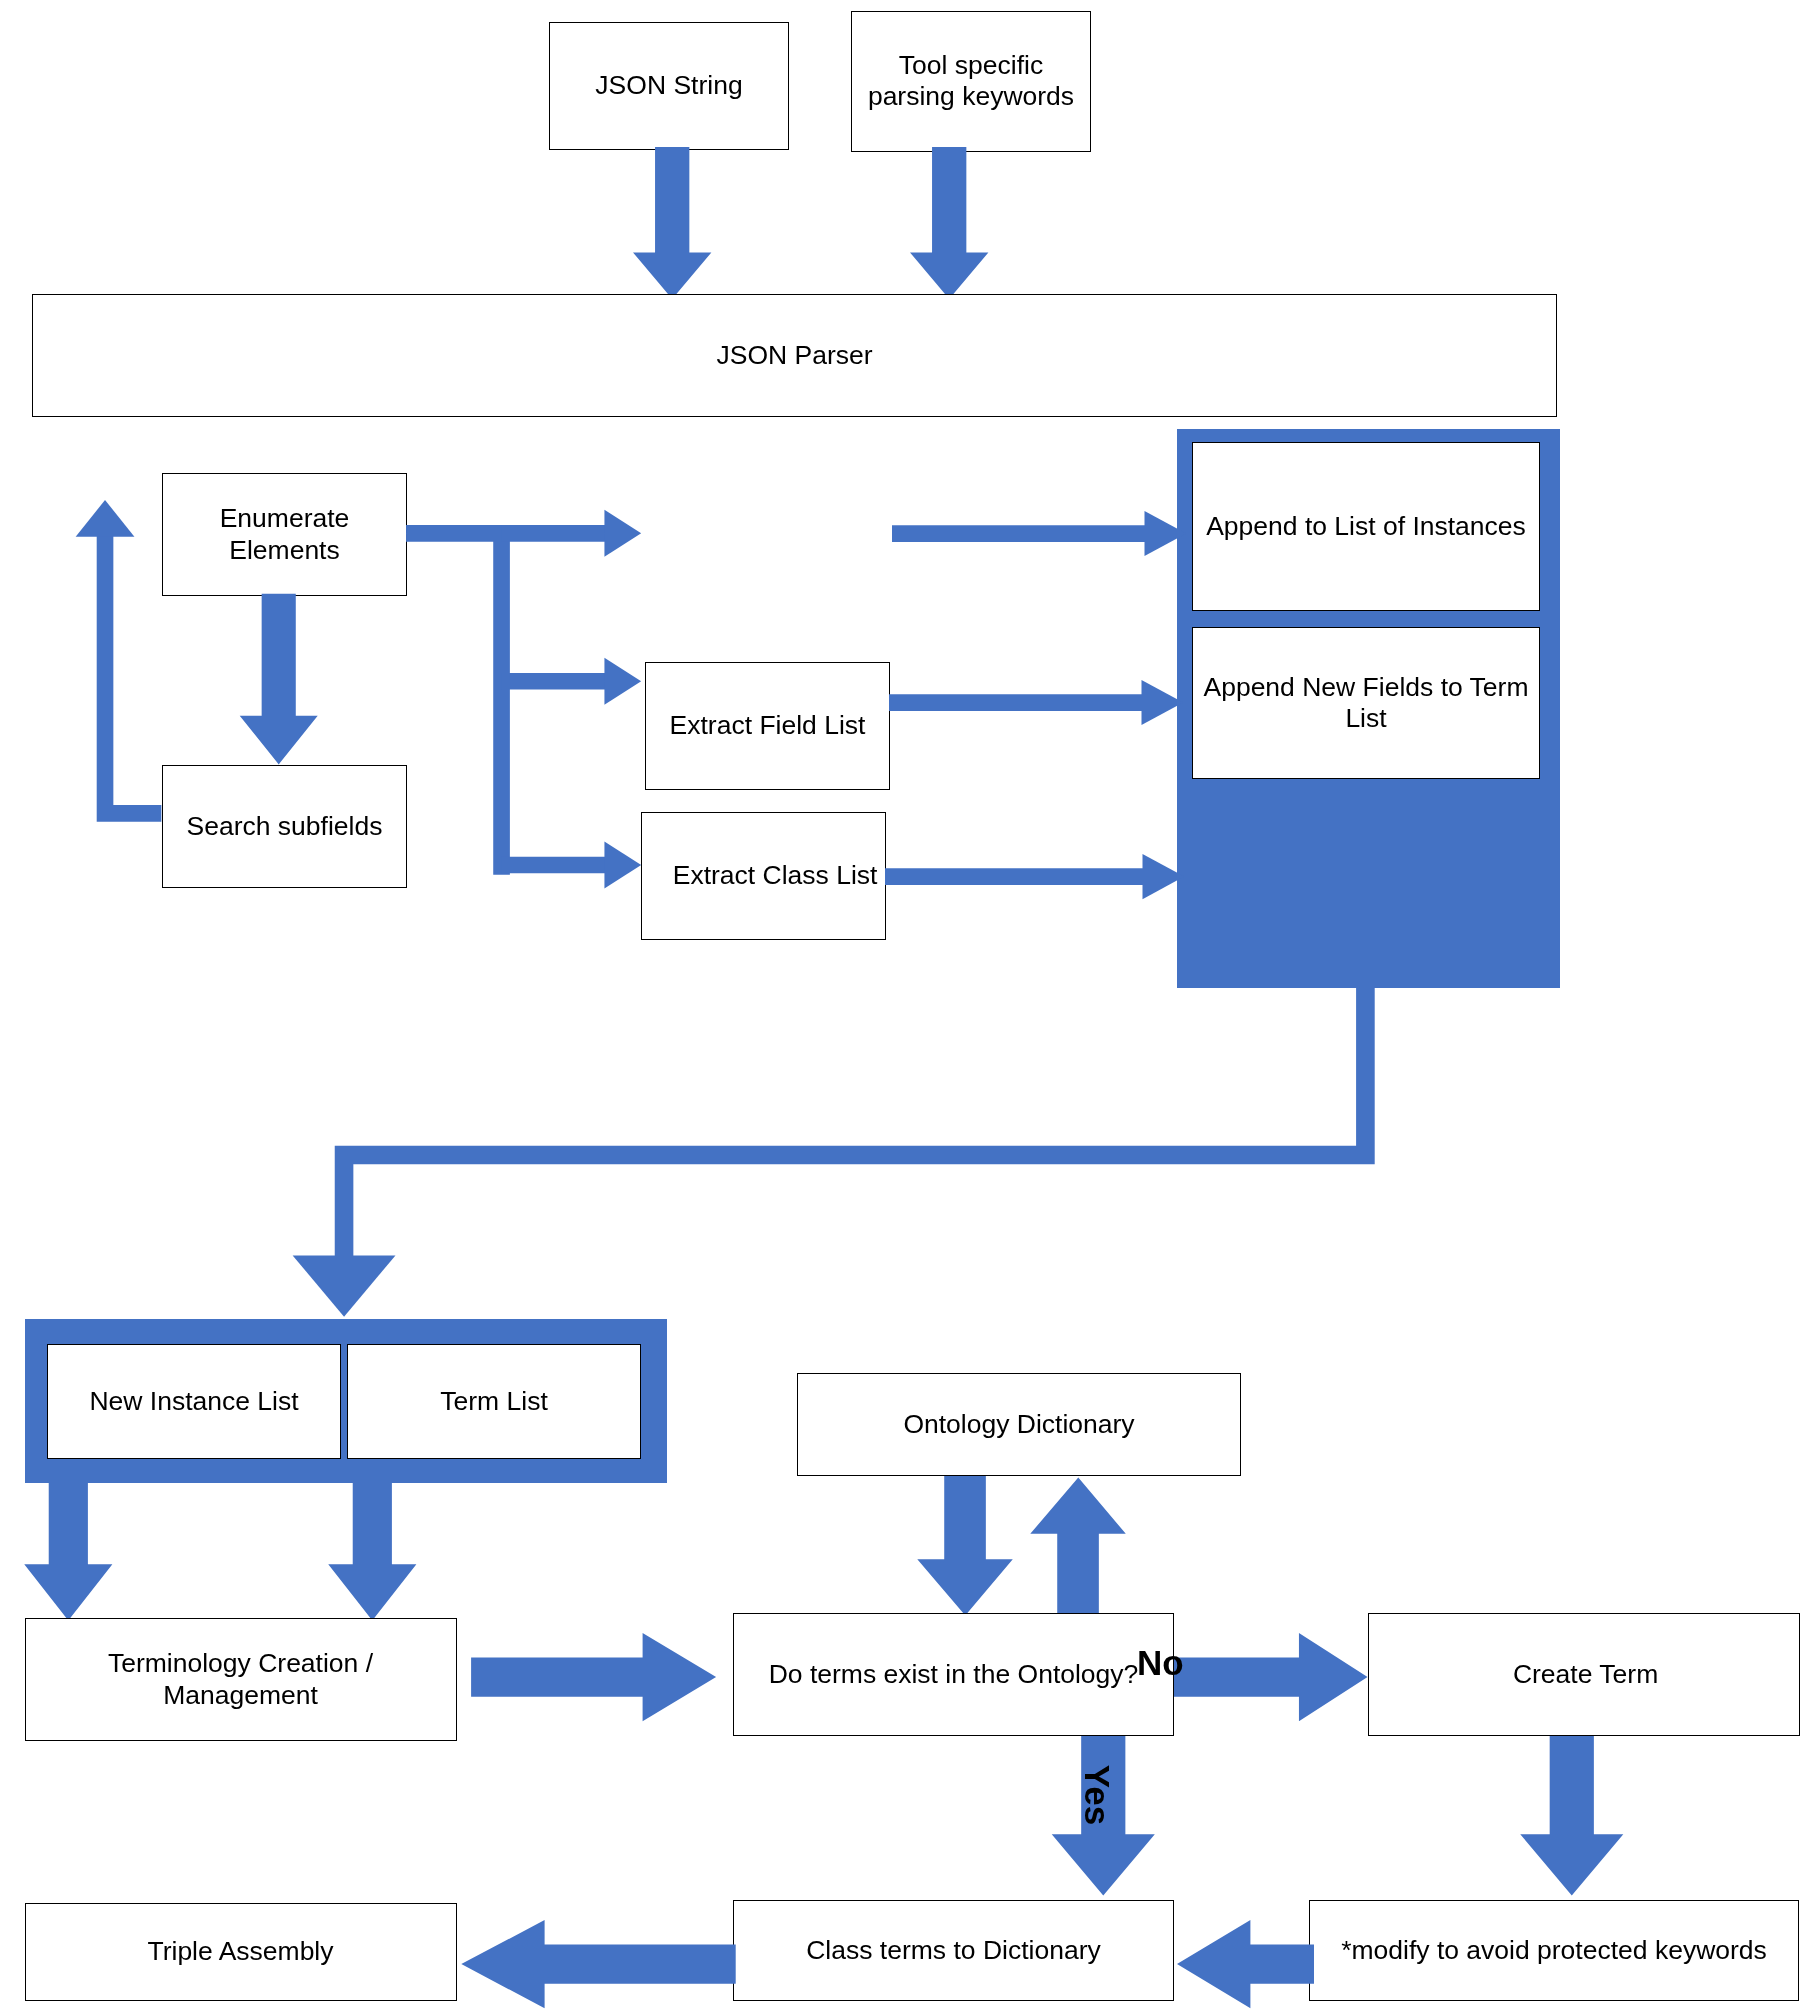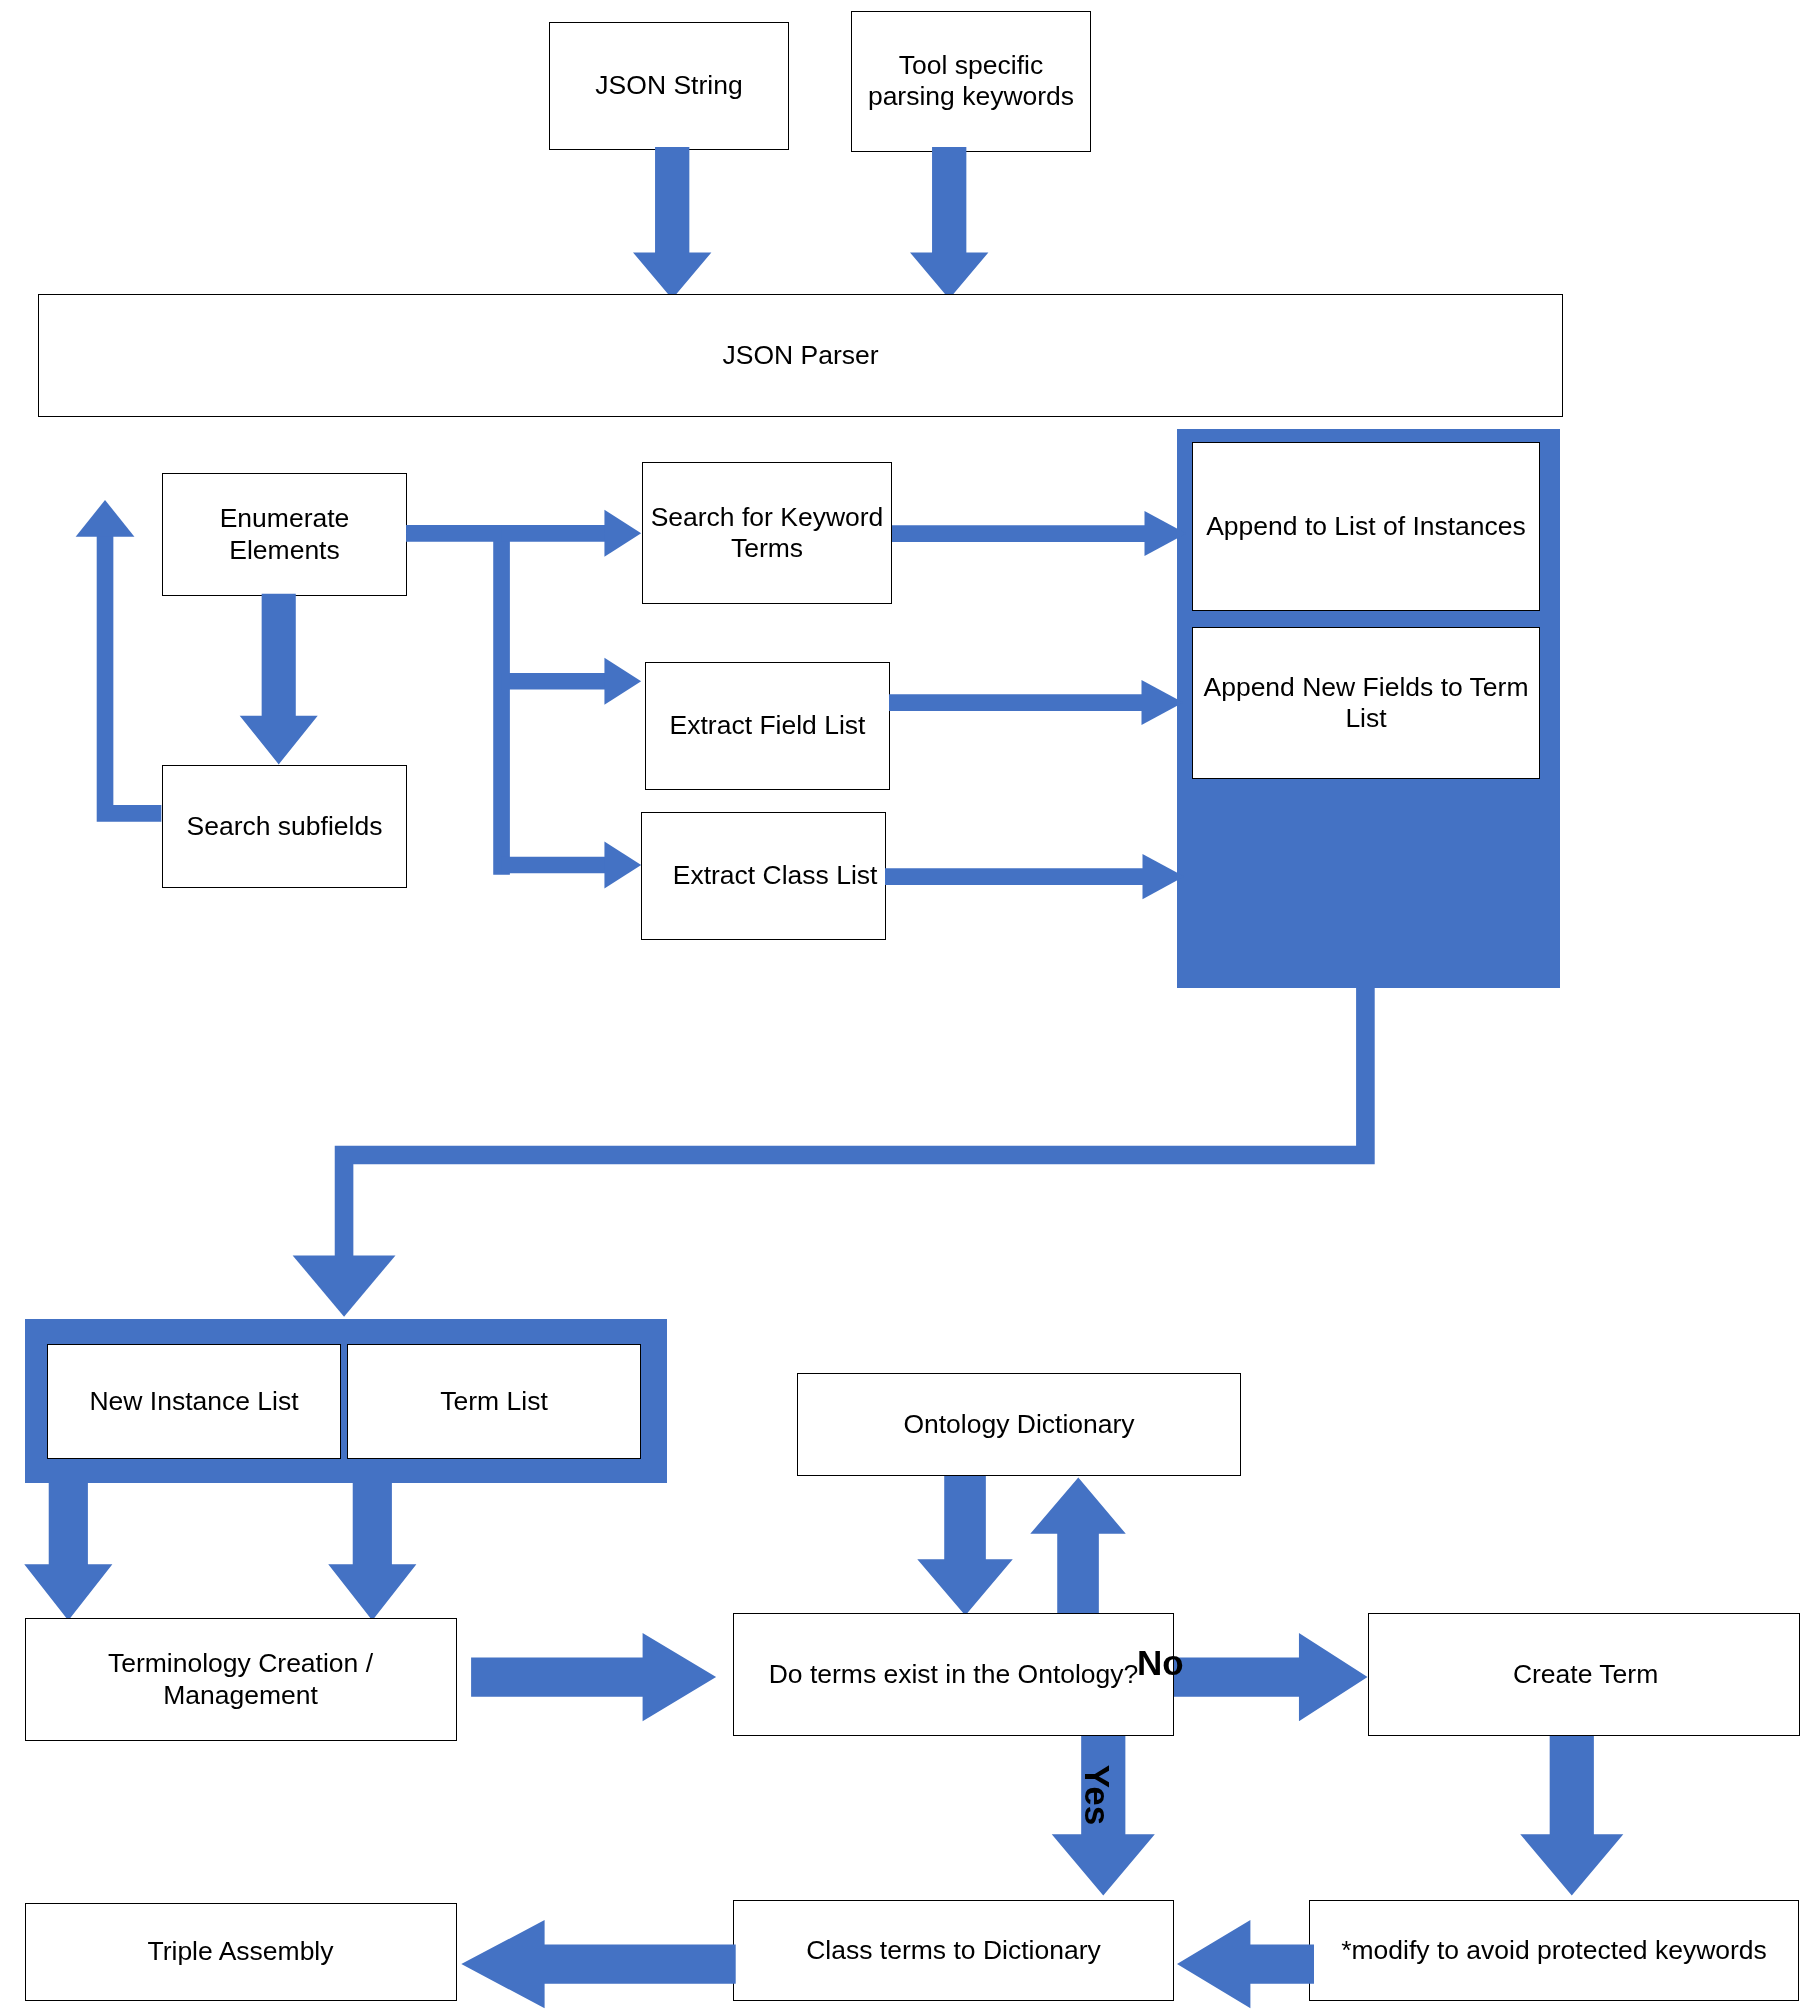--- a/index.html
+++ b/index.html
@@ -62,29 +62,28 @@
   <div class="node" style="left:851px; top:10.8px; width:240px; height:141px;">Tool specific parsing keywords</div>
 
   <svg class="arrow" style="left:633px; top:147px; width:98px; height:157px;" viewBox="0 0 200 320" width="98" height="157">
     <polygon points="45,0 115,0 115,215 160,215 80,310 0,215 45,215" fill="#4472c4"></polygon>
   </svg>
 
   <svg class="arrow" style="left:910px; top:147px; width:98px; height:157px;" viewBox="0 0 200 320" width="98" height="157">
     <polygon points="45,0 115,0 115,215 160,215 80,310 0,215 45,215" fill="#4472c4"></polygon>
   </svg>
 
-  <div class="node" style="left:38px; top:294px; width:1525px; height:123px;text-align:center;">JSON Parser</div>
+  <div class="node" style="left:32px; top:294px; width:1525px; height:123px;text-align:center;">JSON Parser</div>
 
   <div class="grp" style="left:1177px; top:429px; width:383px; height:559px;"></div>
 
   <div class="node" style="left:162px; top:473px; width:245px; height:123px;">Enumerate Elements</div>
 
   <div class="node" style="left:162px; top:765px; width:245px; height:123px;">Search subfields</div>
 
-  <div class="node" style="left:642px; top:462px; width:250px; height:142px;">Search for Keyword Terms</div>
 
   <div class="node" style="left:645px; top:662px; width:245px; height:128px;text-align:right;">Extract Field List</div>
 
   <div class="node" style="left:641px; top:812px; width:245px; height:128px;padding-left:28px;">Extract Class List</div>
 
   <div class="node" style="left:1192px; top:442px; width:348px; height:169px;">Append to List of Instances</div>
 
   <div class="node" style="left:1192px; top:627px; width:348px; height:152px;">Append New Fields to Term List</div>
 
 

